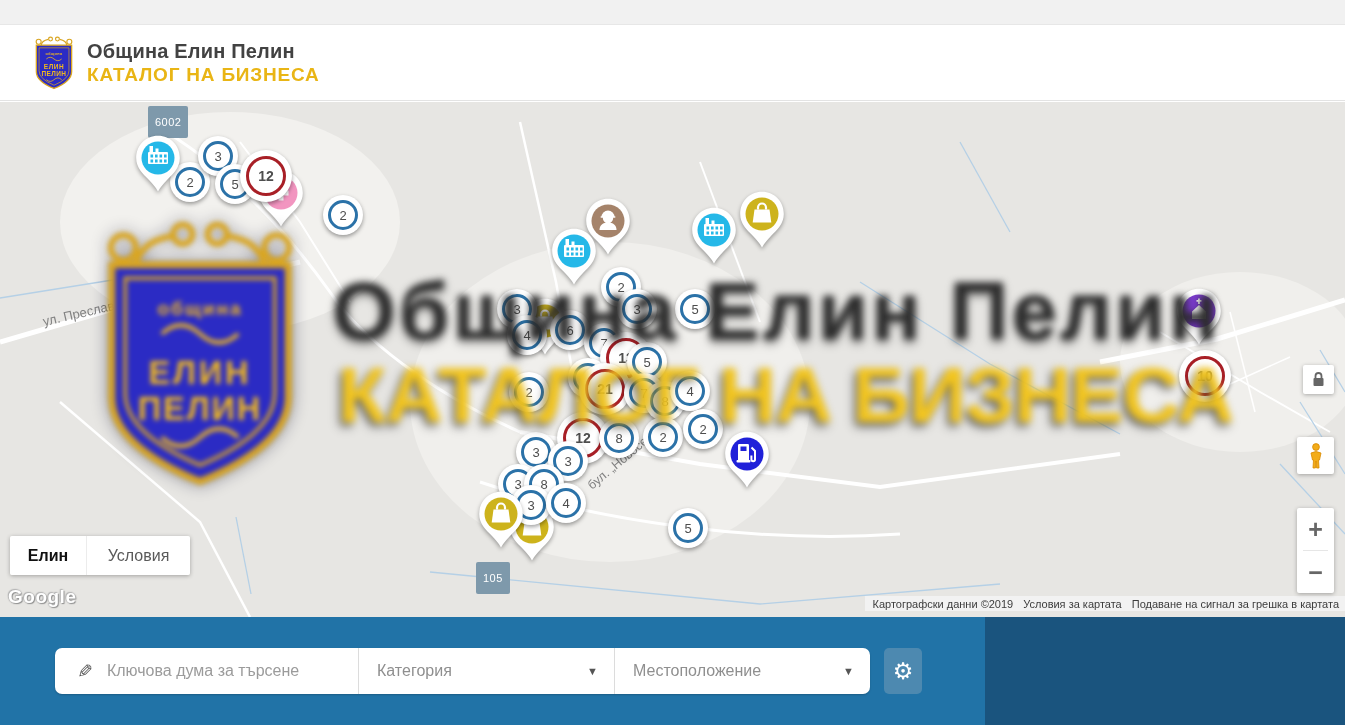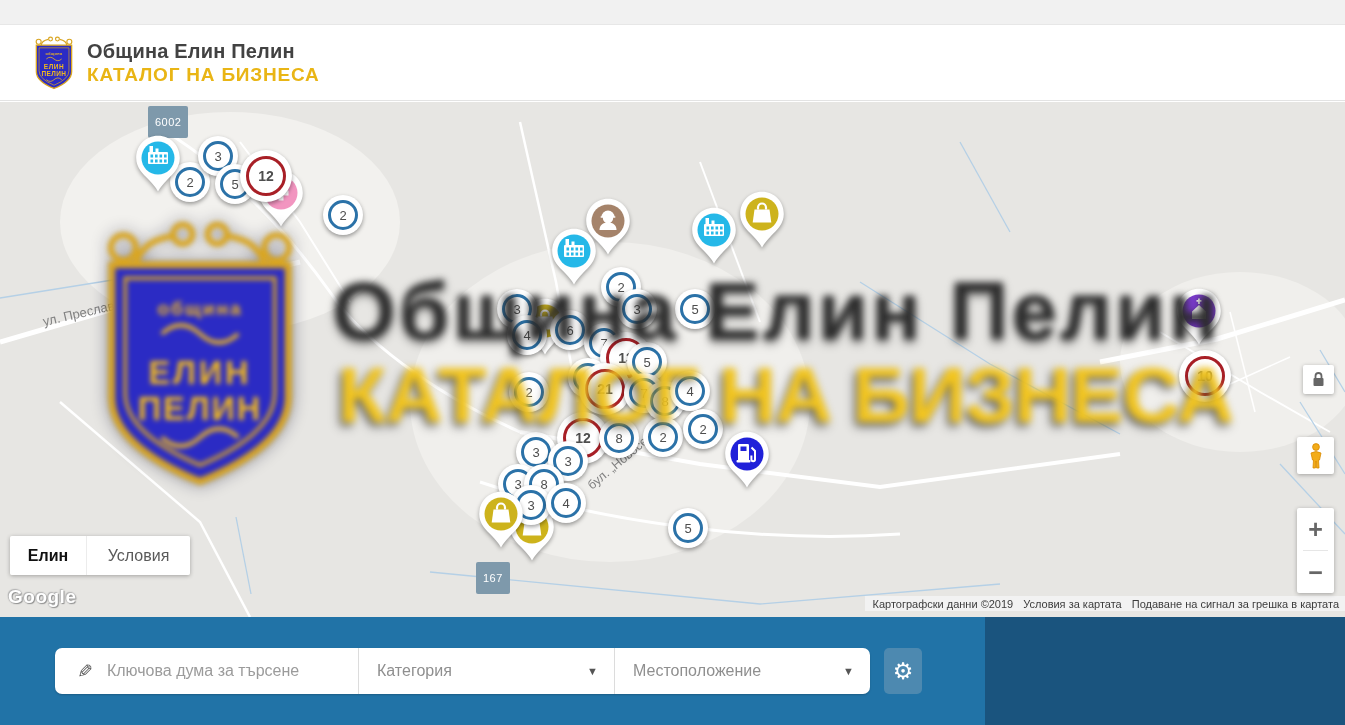--- a/index.html
+++ b/index.html
@@ -163,21 +163,21 @@
         <path d="M1300,300 L1345,372"></path>
         <path d="M1280,362 L1345,432"></path>
         <path d="M1320,248 L1345,290"></path>
         <path d="M430,470 L760,502 L1000,482"></path>
         <path d="M860,180 L990,262 L1120,332"></path>
         <path d="M960,40 L1010,130"></path>
       </g>
     </svg>
 
     <div class="road-badge" style="left:148px;top:4px">6002</div>
-    <div class="road-badge" style="left:476px;top:460px">167</div>
+    <div class="road-badge" style="left:476px;top:460px">105</div>
     <span class="street-label" style="left:42px;top:204px;transform:rotate(-13deg)">ул. Преслав</span>
     <span class="street-label" style="left:580px;top:352px;transform:rotate(-40deg);font-size:12.5px">бул. „Новосел</span>
 
     <div id="markers">
         <div class="pin" style="left: 257px; top: 67px;"><svg width="48" height="60" viewBox="0 0 48 60">
     <path d="M24 1.8 C11.5 1.8 2.2 11.5 2.2 24 C2.2 33.5 8.5 39.5 15 46 C18.5 49.6 21.5 53 24 57.5 C26.5 53 29.5 49.6 33 46 C39.5 39.5 45.8 33.5 45.8 24 C45.8 11.5 36.5 1.8 24 1.8 Z" fill="#fff"></path>
     <circle cx="24" cy="24" r="16.5" fill="#f295c0"></circle>
     <g>
               <path d="M21.5 16.5 h5 v5 h5 v5 h-5 v5 h-5 v-5 h-5 v-5 h5 z" fill="#fff"></path>
             </g>

